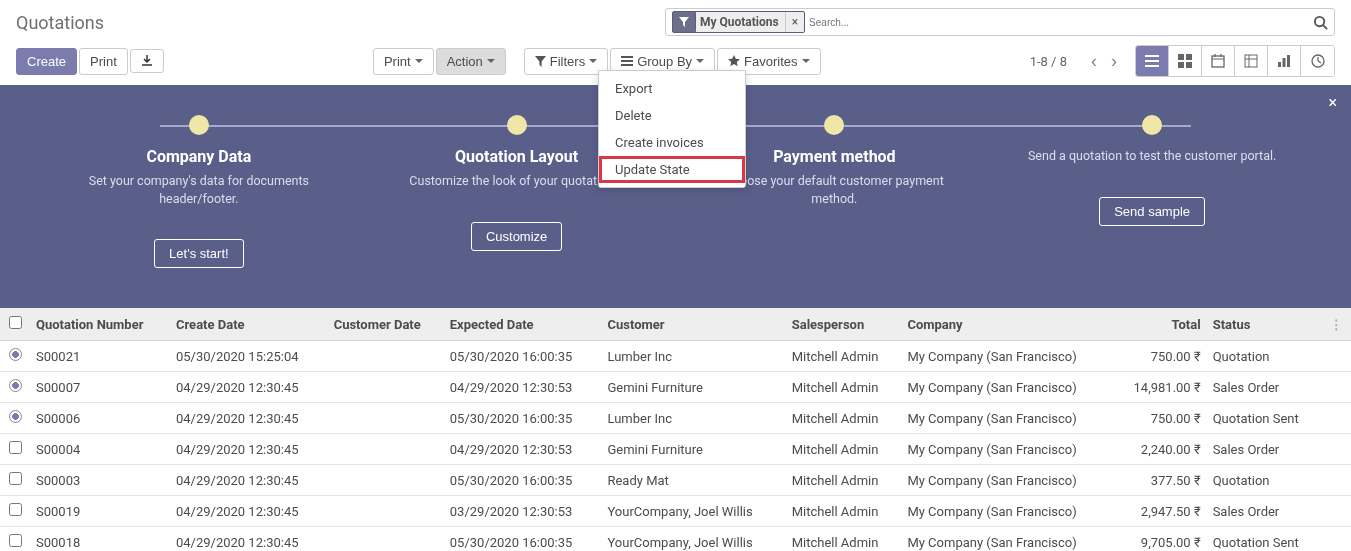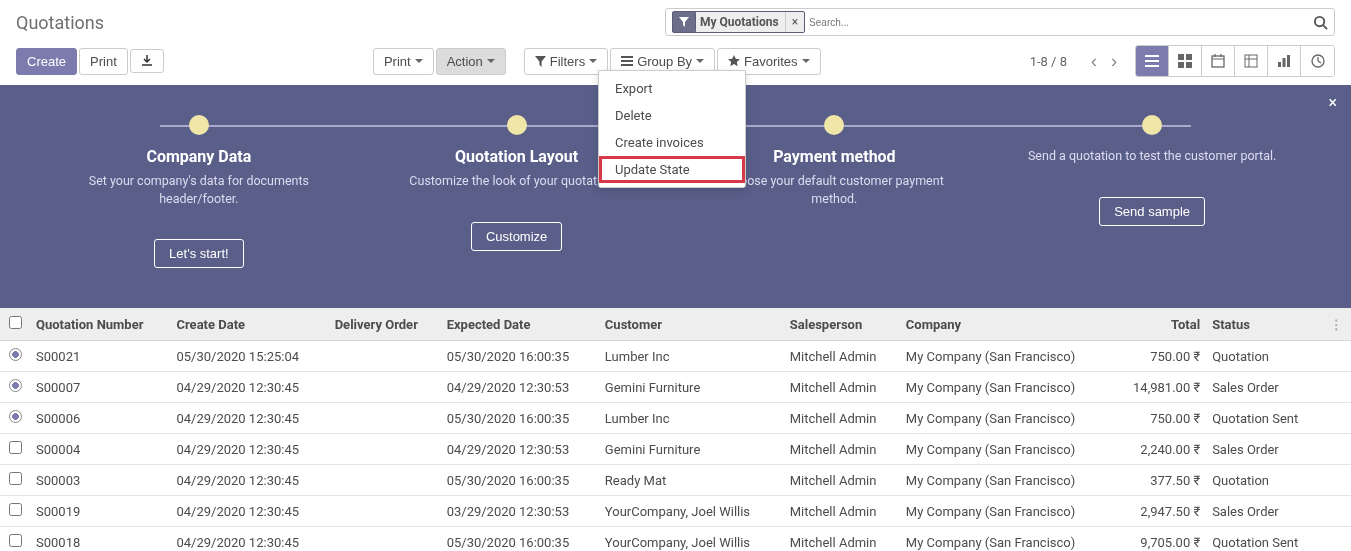--- a/index.html
+++ b/index.html
@@ -204,21 +204,21 @@
     <button class="sbtn">Send sample</button>
   </div>
 </div>
 
 <table>
   <thead>
     <tr>
       <th class="chk"><input type="checkbox" style=""></th>
       <th>Quotation Number</th>
       <th>Create Date</th>
-      <th>Delivery Order</th>
+      <th>Customer Date</th>
       <th>Expected Date</th>
       <th>Customer</th>
       <th>Salesperson</th>
       <th>Company</th>
       <th class="num">Total</th>
       <th>Status</th>
       <th class="handle">⋮</th>
     </tr>
   </thead>
   <tbody id="tbody">

